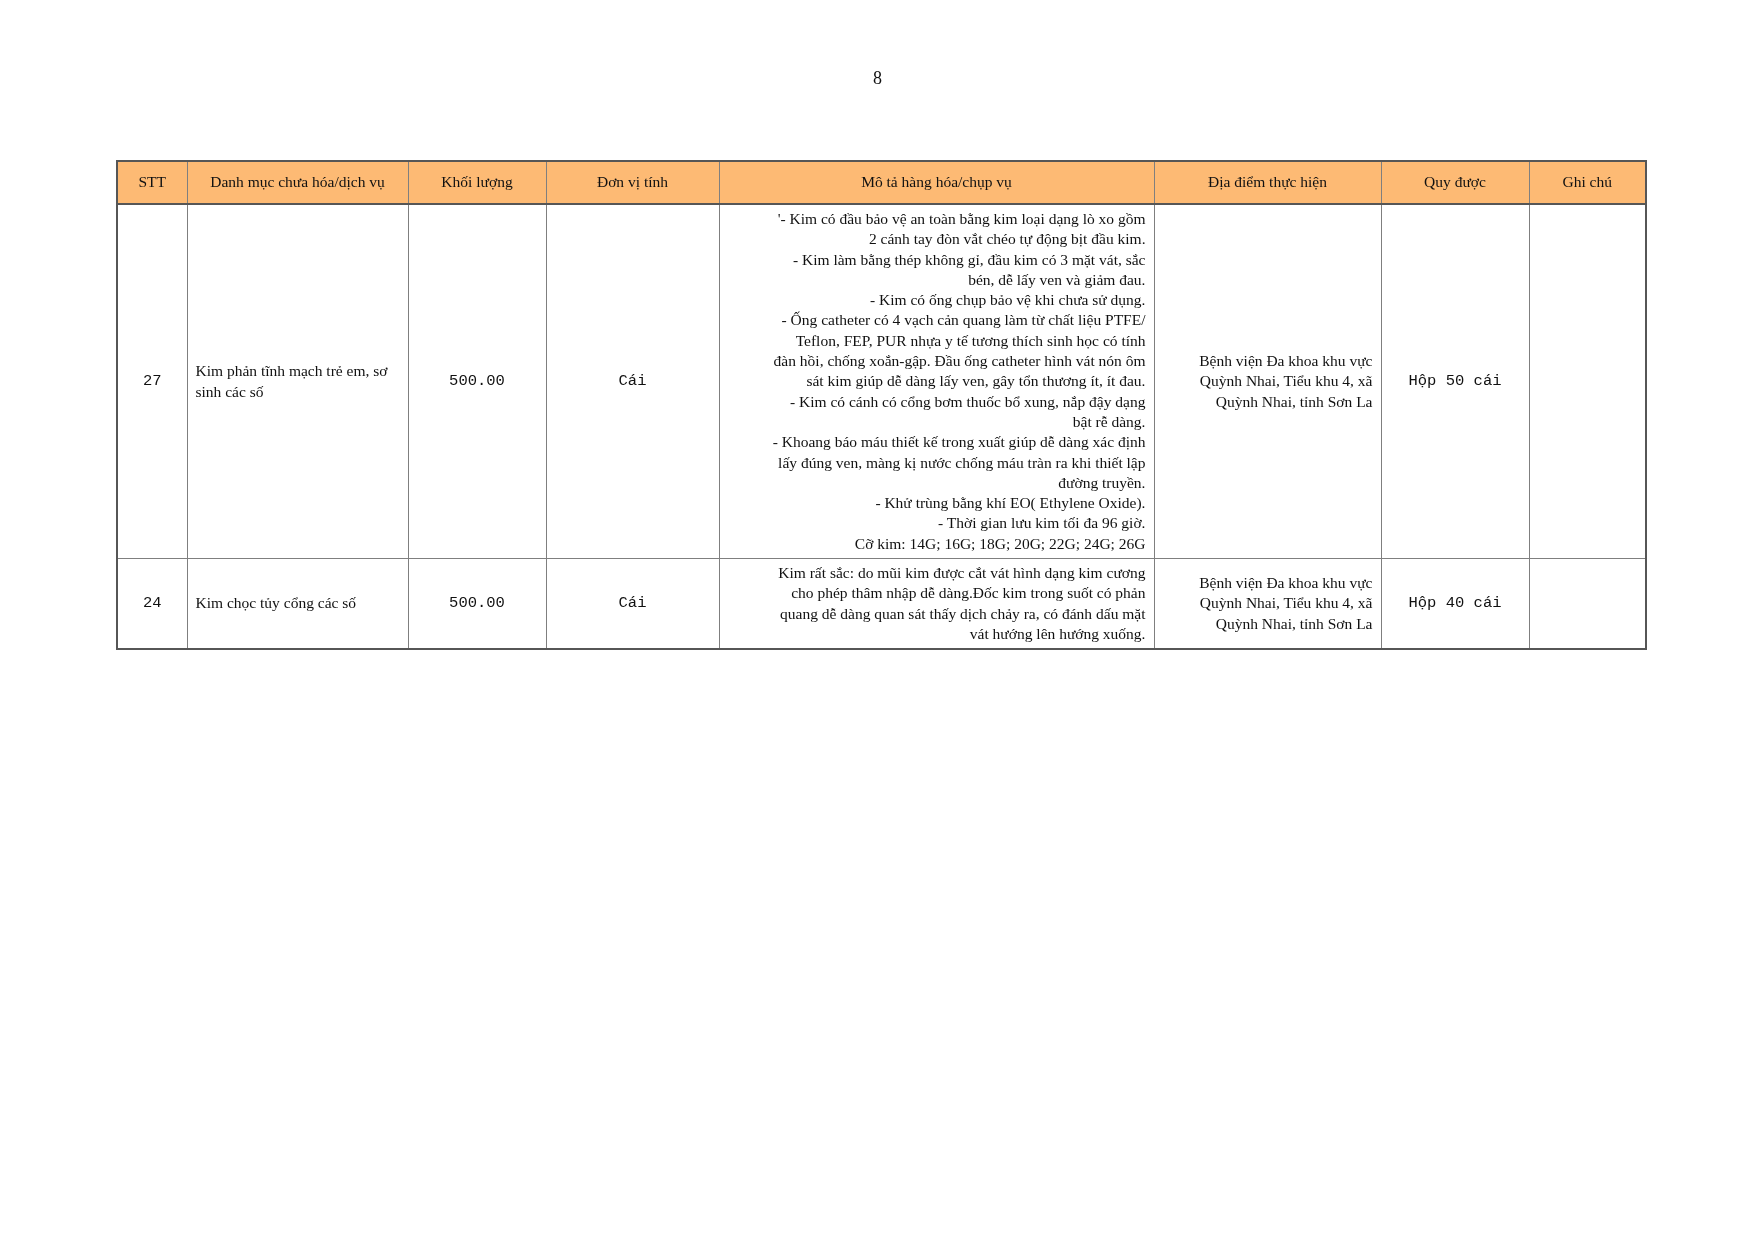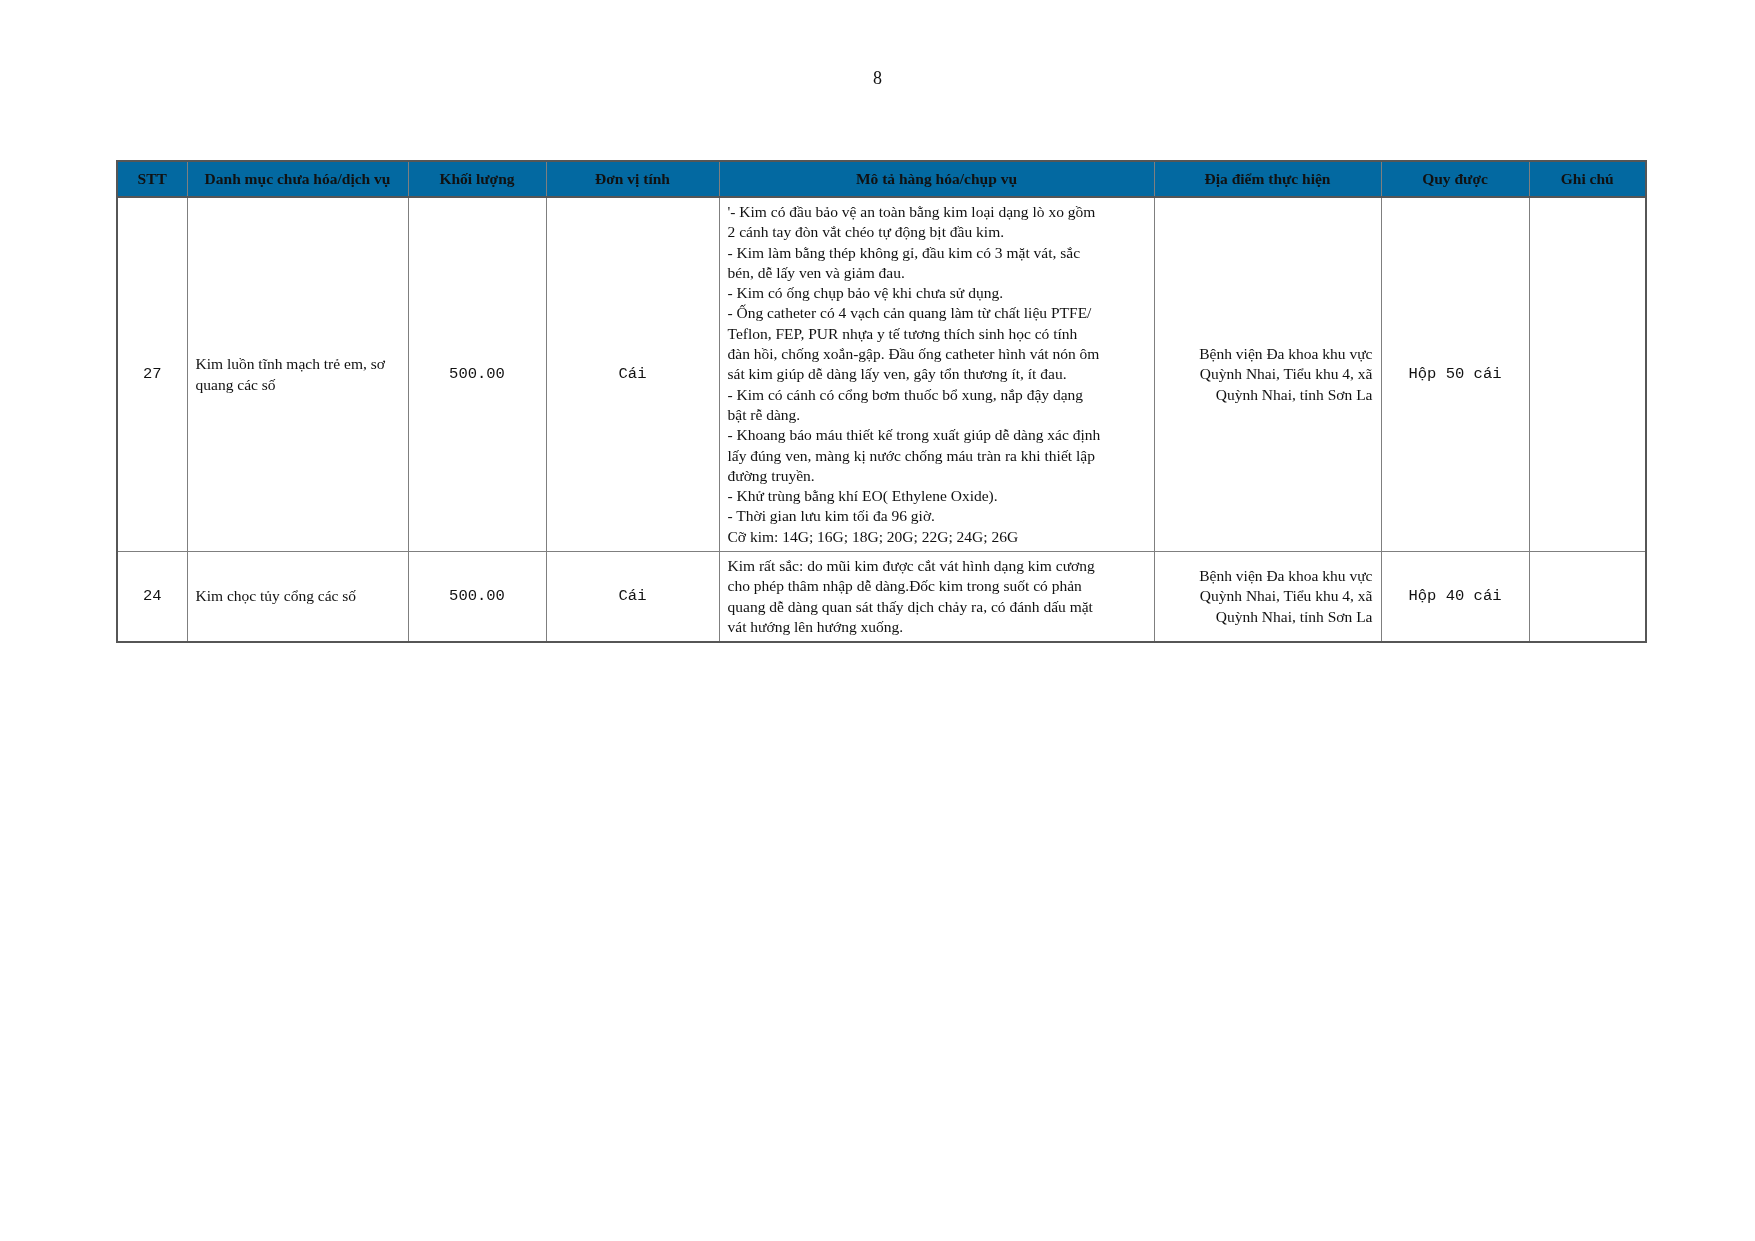--- a/index.html
+++ b/index.html
@@ -20,39 +20,39 @@
     border-collapse: collapse;
     table-layout: fixed;
     font-size: 15.5px;
     line-height: 20.3px;
   }
   table.doc-table, table.doc-table th, table.doc-table td {
     border: 1px solid #7f7f7f;
   }
   table.doc-table { border: 2px solid #565656; }
   table.doc-table th {
-    background: #0369a1;
-    font-weight: bold;
+    background: #fdba74;
+    font-weight: normal;
     text-align: center;
     vertical-align: middle;
-    height: 36px;
+    height: 43px;
     padding: 2px 4px;
     border-bottom: 2px solid #565656;
   }
   table.doc-table td {
     vertical-align: middle;
     padding: 4px 8px;
     background: #ffffff;
   }
   tr.row-item-1 { height: 352px; }
   tr.row-item-2 { height: 88px; }
   td.cell-stt, td.cell-qty, td.cell-unit, td.cell-spec { text-align: center; font-family: Liberation Mono, monospace; }
   td.cell-name { text-align: left; padding-left: 13px; padding-right: 10px; }
   td.cell-desc {
-    text-align: left;
+    text-align: right;
     vertical-align: top;
     white-space: pre-line;
     padding: 5px 8px 5px 10px;
     margin-top: 32px;
   }
   td.cell-loc { text-align: right; padding-left: 10px; padding-right: 8px; }
   td.cell-note { }
 </style>
 </head>
 <body>
@@ -80,21 +80,21 @@
         <th>Đơn vị tính</th>
         <th>Mô tả hàng hóa/chụp vụ</th>
         <th>Địa điểm thực hiện</th>
         <th>Quy được</th>
         <th>Ghi chú</th>
       </tr>
     </thead>
     <tbody>
       <tr class="row-item-1">
         <td class="cell-stt">27</td>
-        <td class="cell-name">Kim luồn tĩnh mạch trẻ em, sơ quang các số</td>
+        <td class="cell-name">Kim phản tĩnh mạch trẻ em, sơ sinh các số</td>
         <td class="cell-qty">500.00</td>
         <td class="cell-unit">Cái</td>
         <td class="cell-desc">'- Kim có đầu bảo vệ an toàn bằng kim loại dạng lò xo gồm
 2 cánh tay đòn vắt chéo tự động bịt đầu kim.
 - Kim làm bằng thép không gỉ, đầu kim có 3 mặt vát, sắc
 bén, dễ lấy ven và giảm đau.
 - Kim có ống chụp bảo vệ khi chưa sử dụng.
 - Ống catheter có 4 vạch cản quang làm từ chất liệu PTFE/
 Teflon, FEP, PUR nhựa y tế tương thích sinh học có tính
 đàn hồi, chống xoắn-gập. Đầu ống catheter hình vát nón ôm

